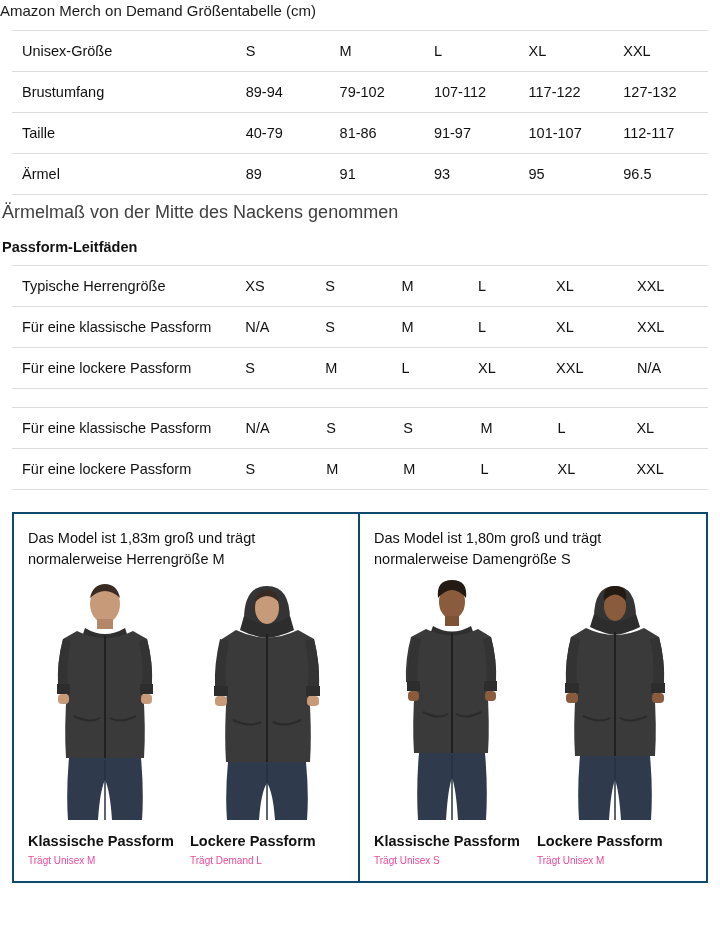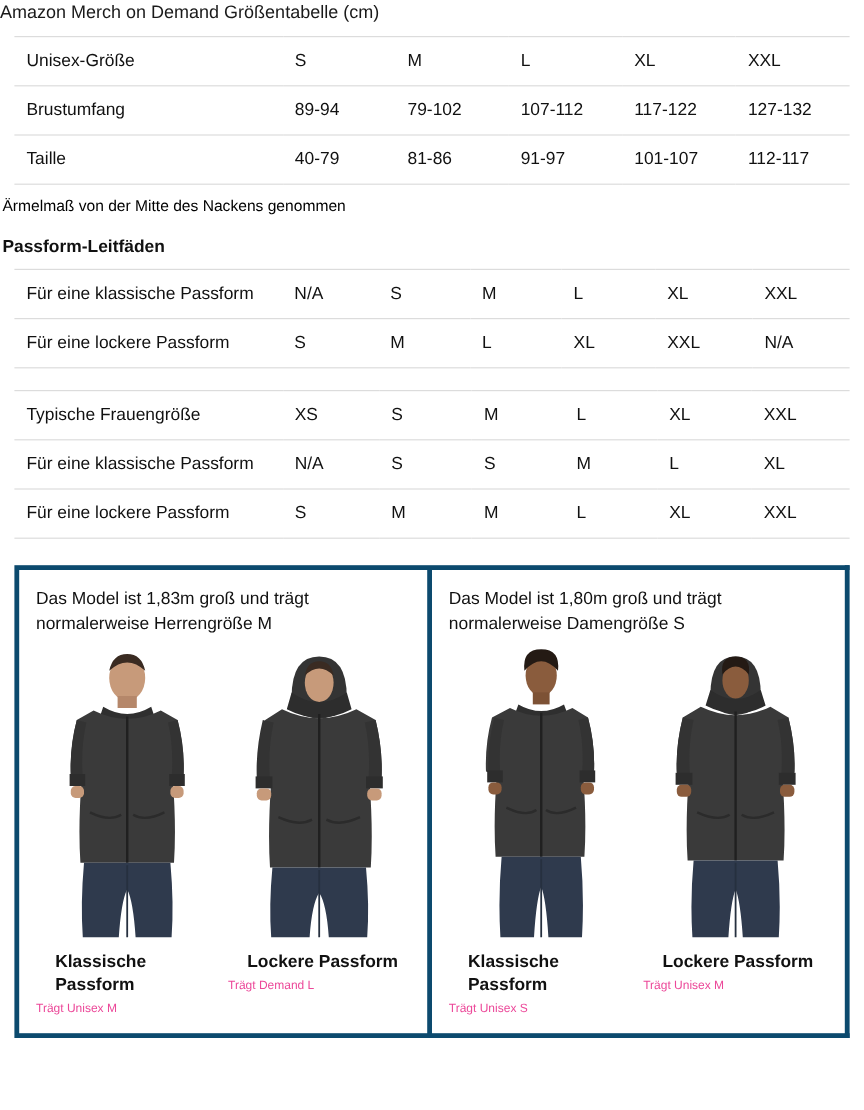--- a/index.html
+++ b/index.html
@@ -43,41 +43,41 @@
     white-space: nowrap;
   }
   table.sz tr td:first-child {
     width: 230px;
     padding-left: 10px;
     margin-top: 36px;
   }
   table.sz td.val { width: 96px; }
   .rowlabel { color: #111; }
   .note {
-    font-size: 13px;
-    color: #000000;
+    font-size: 18px;
+    color: #404040;
     padding: 9px 0 4px 2px;
     line-height: 17px;
   }
   .section-label {
     font-size: 14.5px;
     color: #111;
     padding: 14px 0 10px 2px;
     font-weight: bold;
   }
   .gap-md { height: 18px; }
 
   .models {
     display: flex;
     gap: 0px;
     margin: 22px 12px 0 12px;
     width: 696px;
   }
   .model-card {
-    border: 4px solid #0c4a6e;
+    border: 2px solid #0c4a6e;
     padding: 14px 14px 10px 14px;
     width: 348px;
     position: relative;
   }
   .model-card + .model-card { border-left: none; }
   .model-card .caption {
     font-size: 14.5px;
     line-height: 21px;
     color: #111;
     margin-bottom: 6px;
@@ -93,21 +93,20 @@
     height: 250px;
     position: relative;
   }
   .fig svg { display: block; margin: 0 auto; }
   .figlabel {
     font-size: 14.5px;
     font-weight: bold;
     color: #111;
     padding-top: 6px;
     line-height: 19px;
-    margin-left: 16px;
   }
   .figsub {
     font-size: 10px;
     color: #ec4899;
     line-height: 20px;
   }
 </style>
 </head>
 <body>
 
@@ -134,63 +133,71 @@
       <td class="val">127-132</td>
     </tr>
     <tr>
       <td class="rowlabel">Taille</td>
       <td class="val">40-79</td>
       <td class="val">81-86</td>
       <td class="val">91-97</td>
       <td class="val">101-107</td>
       <td class="val">112-117</td>
     </tr>
+    <tr>
+      <td class="rowlabel">Ärmel</td>
+      <td class="val">89</td>
+      <td class="val">91</td>
+      <td class="val">93</td>
+      <td class="val">95</td>
+      <td class="val">96.5</td>
+    </tr>
   </tbody>
     </table>
 
   <div class="note">Ärmelmaß von der Mitte des Nackens genommen</div>
 
   <div class="section-label">Passform-Leitfäden</div>
-
-  <table class="sz">
-    <tbody>
-    <tr>
-      <td class="rowlabel">Für eine klassische Passform</td>
-      <td class="val">N/A</td>
-      <td class="val">S</td>
-      <td class="val">M</td>
-      <td class="val">L</td>
-      <td class="val">XL</td>
-      <td class="val">XXL</td>
-    </tr>
-    <tr>
-      <td class="rowlabel">Für eine lockere Passform</td>
-      <td class="val">S</td>
-      <td class="val">M</td>
-      <td class="val">L</td>
-      <td class="val">XL</td>
-      <td class="val">XXL</td>
-      <td class="val">N/A</td>
-    </tr>
-  </tbody>
-    </table>
-
-  <div class="gap-md"></div>
 
   <table class="sz">
     <tbody>
         <tr>
-      <td class="rowlabel">Typische Frauengröße</td>
+      <td class="rowlabel">Typische Herrengröße</td>
       <td class="val">XS</td>
       <td class="val">S</td>
       <td class="val">M</td>
       <td class="val">L</td>
       <td class="val">XL</td>
       <td class="val">XXL</td>
     </tr>
+    <tr>
+      <td class="rowlabel">Für eine klassische Passform</td>
+      <td class="val">N/A</td>
+      <td class="val">S</td>
+      <td class="val">M</td>
+      <td class="val">L</td>
+      <td class="val">XL</td>
+      <td class="val">XXL</td>
+    </tr>
+    <tr>
+      <td class="rowlabel">Für eine lockere Passform</td>
+      <td class="val">S</td>
+      <td class="val">M</td>
+      <td class="val">L</td>
+      <td class="val">XL</td>
+      <td class="val">XXL</td>
+      <td class="val">N/A</td>
+    </tr>
+  </tbody>
+    </table>
+
+  <div class="gap-md"></div>
+
+  <table class="sz">
+    <tbody>
     <tr>
       <td class="rowlabel">Für eine klassische Passform</td>
       <td class="val">N/A</td>
       <td class="val">S</td>
       <td class="val">S</td>
       <td class="val">M</td>
       <td class="val">L</td>
       <td class="val">XL</td>
     </tr>
     <tr>

